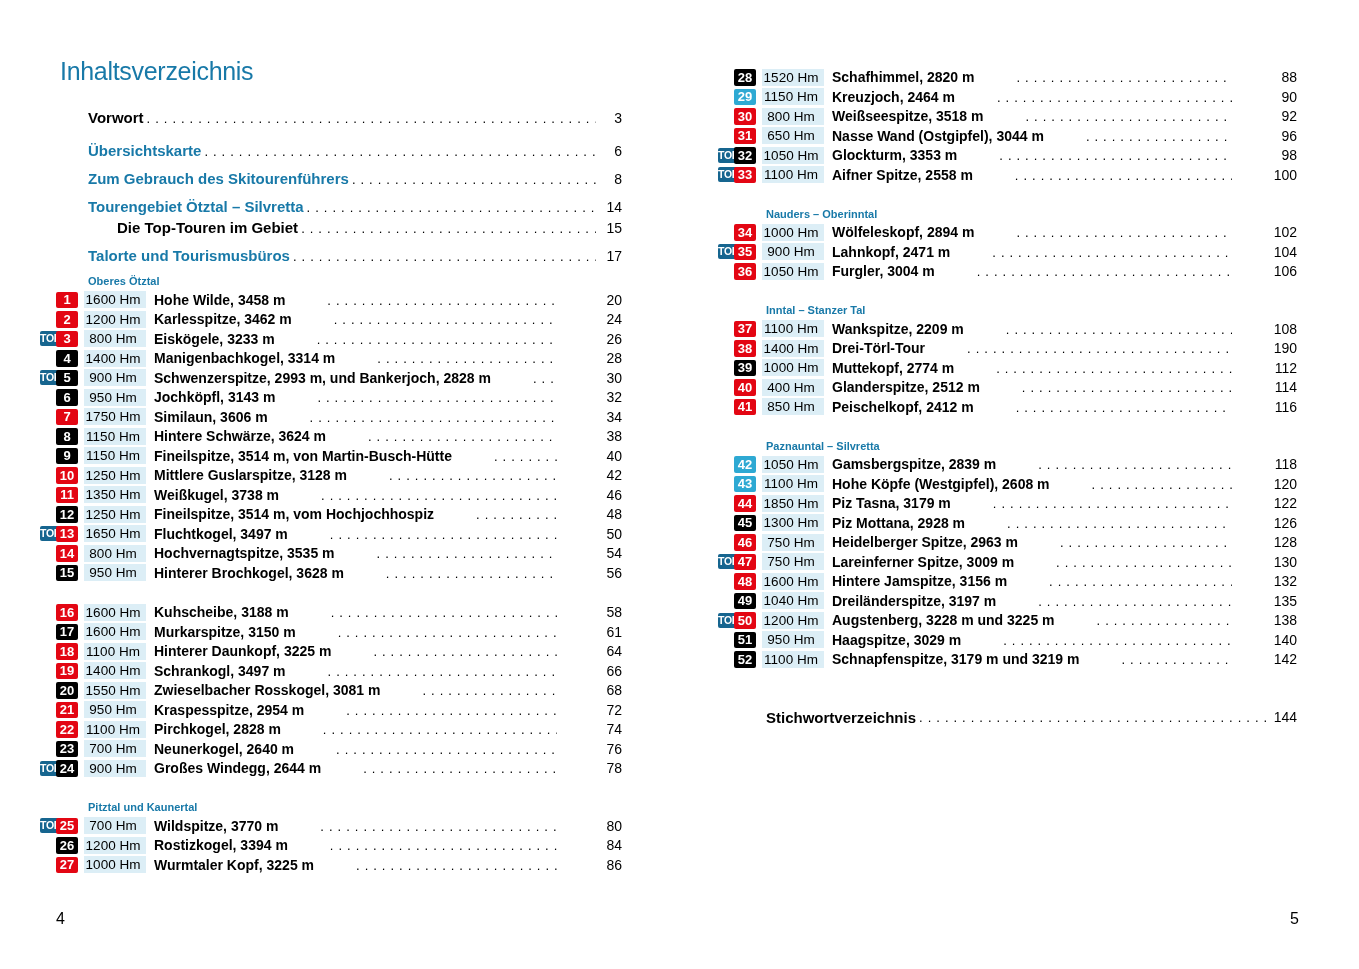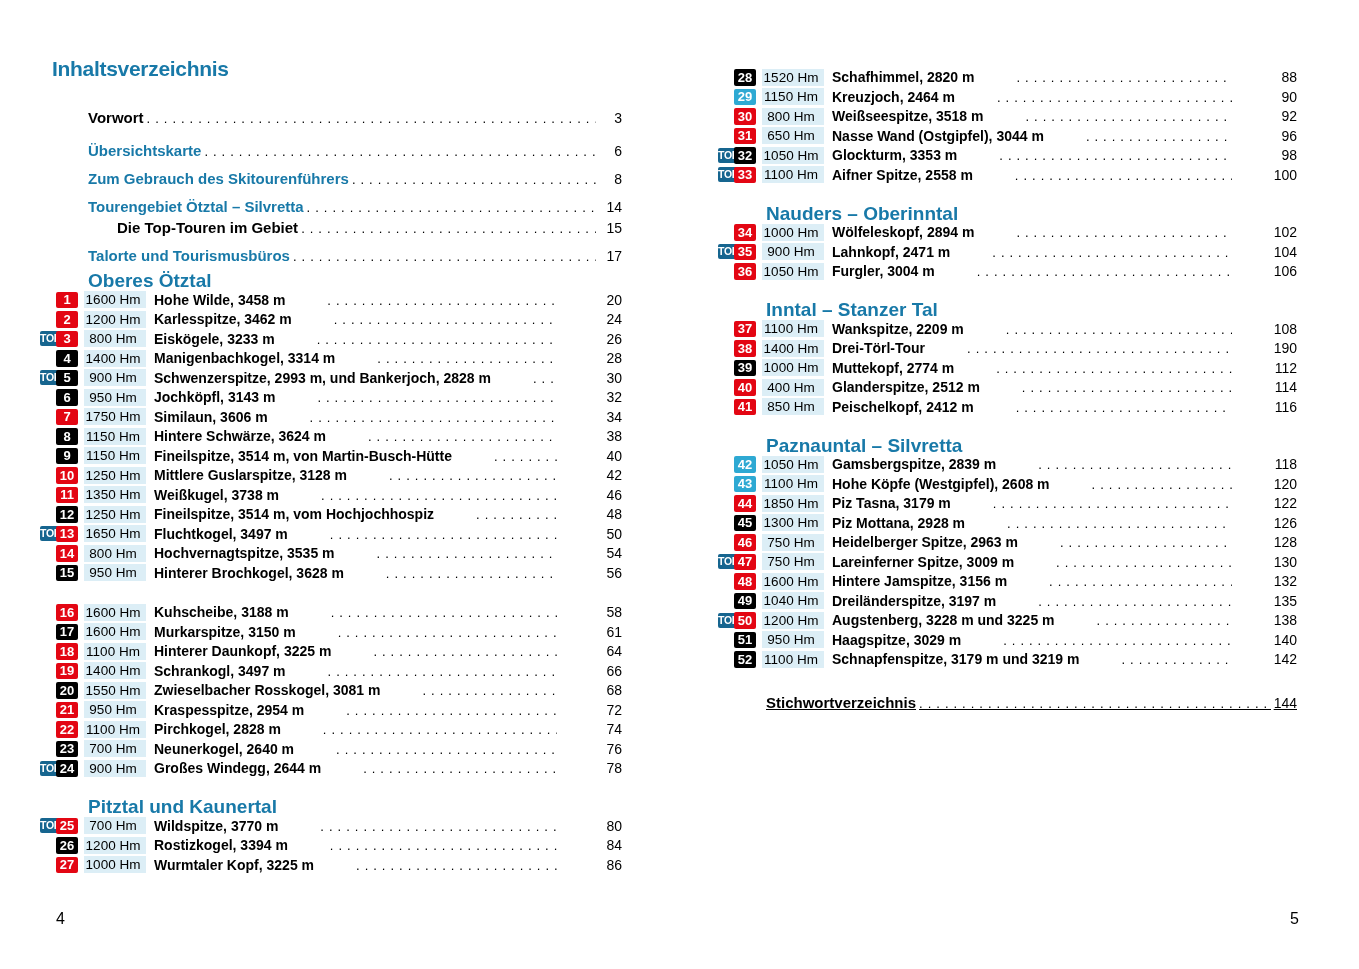--- a/index.html
+++ b/index.html
@@ -15,22 +15,22 @@
   html,body{background:#ffffff;}
   .page{
     position:relative;
     width:1359px;height:969px;
     background:#ffffff;
     font-family:"Liberation Sans", sans-serif;
     color:var(--text);
     overflow:hidden;
   }
   .page-title{
-    position:absolute;left:52px;top:57px;
-    font-size:21px;font-weight:bold;color:var(--heading-teal);
+    position:absolute;left:60px;top:57px;
+    font-size:25px;font-weight:normal;color:var(--heading-teal);
     letter-spacing:-0.3px;
   }
   .col{position:absolute;}
   .col-left{left:28px;top:106px;width:594px;}
   .col-right{left:706px;top:58px;width:591px;}
 
   
   .fm-row{
     display:flex;align-items:flex-end;
     height:20px;margin-left:60px;margin-bottom:8px;
@@ -42,21 +42,21 @@
   .fm-label.teal{color:var(--heading-teal);}
   .fm-label.black{color:var(--text);}
 
   
   #left-sections .section{margin-top:3px;}
   #left-sections .section + .section{margin-top:20px;}
   .col-right .section:first-child{margin-top:9.5px;}
   .col-right .section + .section{margin-top:20px;}
   .section-header{
     height:18px;line-height:18px;margin-left:60px;
-    font-size:19px;font-weight:bold;color:var(--heading-teal);
+    font-size:11px;font-weight:bold;color:var(--heading-teal);
     white-space:nowrap;
   }
   .tour-row{
     display:flex;align-items:center;
     height:19.5px;overflow:hidden;
   }
   .top-slot{
     width:26px;min-width:26px;margin-right:2px;
     display:flex;justify-content:flex-start;padding-left:12px;
   }
@@ -90,22 +90,22 @@
     font-size:13px;letter-spacing:5px;padding:0 3px;color:var(--text);
   }
   .leader::after{content:"..................................................................................................";}
   .pagenum{
     min-width:26px;text-align:right;
     font-size:14px;font-weight:normal;white-space:nowrap;
   }
 
   
   .backmatter-row{
-    display:flex;align-items:flex-end;
-    height:20px;margin-left:60px;margin-top:22px;overflow:hidden;text-decoration:underline;
+    display:flex;align-items:center;
+    height:20px;margin-left:60px;margin-top:38px;overflow:hidden;
   }
 
   
   .folio{position:absolute;top:910px;font-size:16px;}
   .folio-left{left:56px;}
   .folio-right{right:60px;}
 </style>
 </head>
 <body>
 

